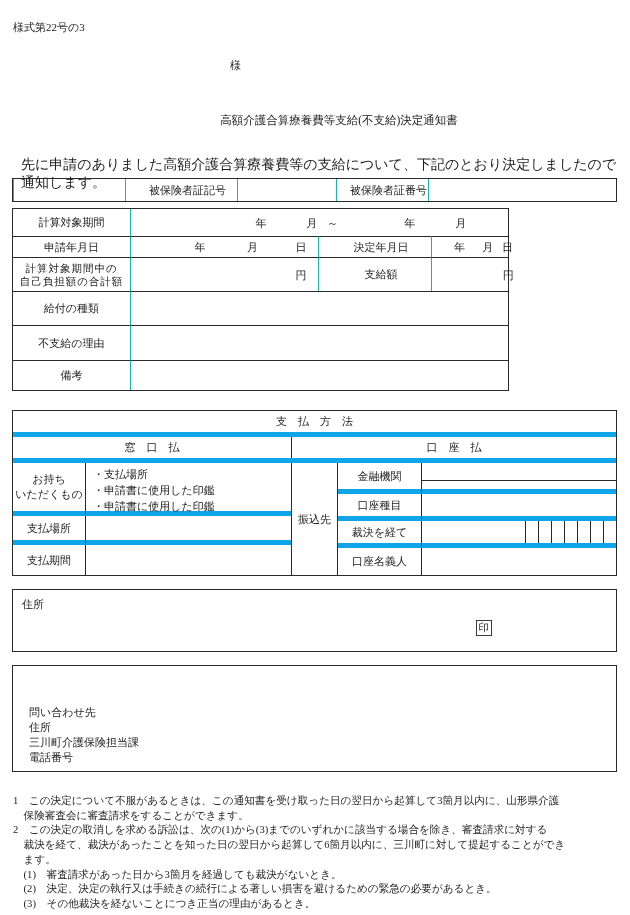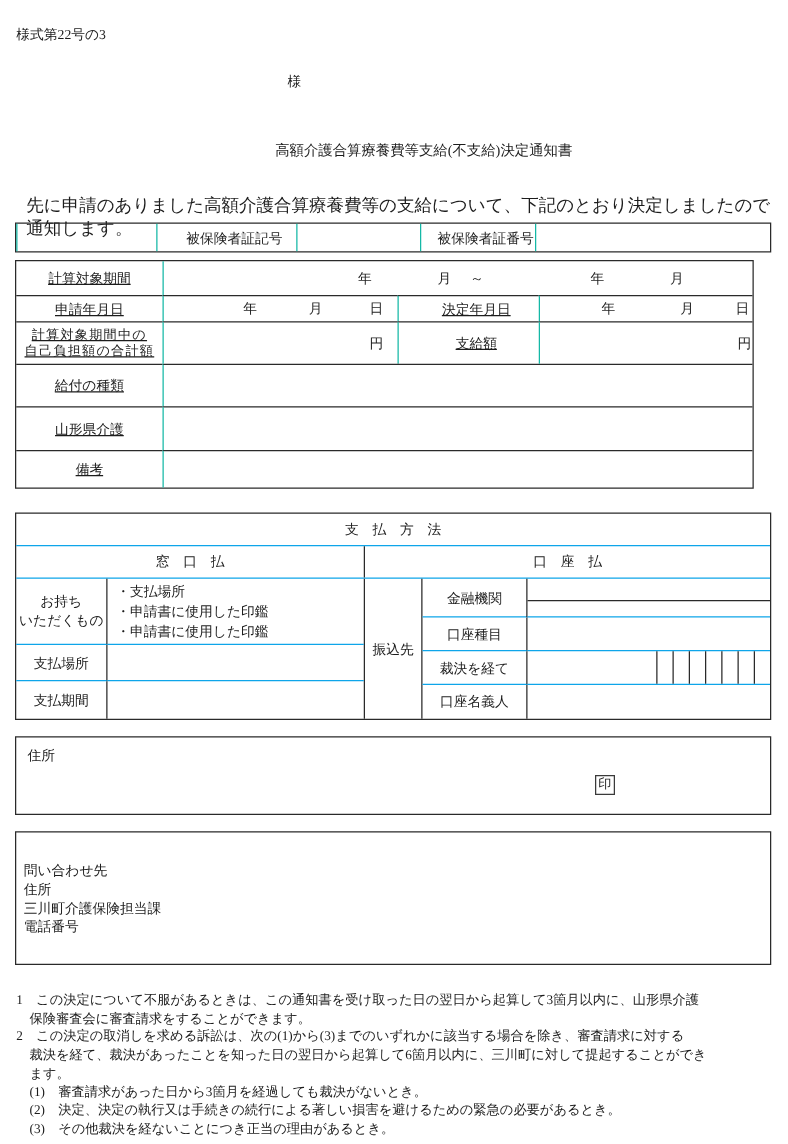--- a/index.html
+++ b/index.html
@@ -12,35 +12,35 @@
     font-family:"Liberation Serif","DejaVu Serif",serif;
     font-size:11px;
     overflow:hidden;
   }
   .abs { position:absolute; }
   .bordered { border:1px solid #2a2a2a; }
   .cell { display:flex; align-items:center; justify-content:center; text-align:center; }
   .bl { border-left:1px solid #14b8a6;padding-left:12px; }
   .bt { border-top:1px solid #2a2a2a; }
   .br { border-right:1px solid #2a2a2a; }
-  .bb { border-bottom:1px solid #0ea5e9; }
+  .bb { border-bottom:5px solid #0ea5e9; }
 
   .form-no { left:13px; top:20px; }
   .sama { left:230px; top:58px; }
   .doc-title { left:0; top:113px; width:100%; text-align:center; font-size:11.5px;padding-left:48px; }
   .intro { left:21px; top:156px; font-size:14px; }
 
   
   .t1 { left:12px; top:178px; width:605px; height:24px;
         display:grid; grid-template-columns:112px 112px 99px 92px 111px auto; }
 
   
-  .t2 { left:12px; top:208px; width:591px;
+  .t2 { left:12px; top:208px; width:497px;
         display:grid; grid-template-columns:117px 188px 113px auto;
-        grid-template-rows:27px 21px 34px 34px 35px 30px;text-decoration:underline; }
+        grid-template-rows:27px 21px 34px 34px 35px 30px; }
   .span3 { grid-column:2 / 5; }
   .rel { position:relative; }
   .unit { position:absolute; top:50%; transform:translateY(-50%); }
   .two-line { font-size:10.5px; line-height:13px; letter-spacing:1px; }
 
   
   .t3 { left:12px; top:410px; width:605px; height:166px; }
   .t3-title { height:26px; }
   .t3-sub { display:flex; height:26px; }
   .t3-sub-left { width:279px; }
@@ -54,22 +54,22 @@
   .fin-split { display:flex; flex-direction:column; }
   .fin-top { height:18px; border-bottom:1px solid #2a2a2a; }
   .fin-bottom { flex:1; }
   .acct-cell { position:relative; }
   .acct-boxes { position:absolute; right:0; top:0; bottom:0; display:flex; }
   .acct-box { width:13px; border-left:1px solid #2a2a2a; }
 
   
   .addr-box { left:12px; top:589px; width:605px; height:63px; padding:7px 9px; }
   .seal { position:absolute; right:124px; top:30px; border:1px solid #3a3a3a; padding:0 2px; font-size:10.5px; line-height:14px; }
-  .contact-box { left:12px; top:665px; width:605px; height:107px; padding:6px 6px;
-                 display:flex; flex-direction:column; justify-content:center; }
+  .contact-box { left:12px; top:665px; width:605px; height:107px; padding:6px 16px;
+                 display:flex; flex-direction:column; justify-content:flex-end; }
 
   
   .footnotes { left:13px; top:794px; width:606px; font-size:10.6px; line-height:14.7px; }
   .fline { white-space:pre; }
 </style>
 </head>
 <body>
 
 <div class="page">
 
@@ -120,21 +120,21 @@
       <span class="unit" style="left:88%">円</span>
     </div>
     <div class="cell bl bt">支給額</div>
     <div class="bl bt rel">
       <span class="unit" style="left:93%">円</span>
     </div>
 
     <div class="cell bt">給付の種類</div>
     <div class="span3 bl bt"></div>
 
-    <div class="cell bt">山形県介護</div>
+    <div class="cell bt">不支給の理由</div>
     <div class="span3 bl bt"></div>
 
     <div class="cell bt">備考</div>
     <div class="span3 bl bt"></div>
   </div>
 
   <div class="abs t3 bordered">
     <div class="t3-title cell bb">支　払　方　法</div>
     <div class="t3-sub bb">
       <div class="t3-sub-left cell br">窓　口　払</div>

